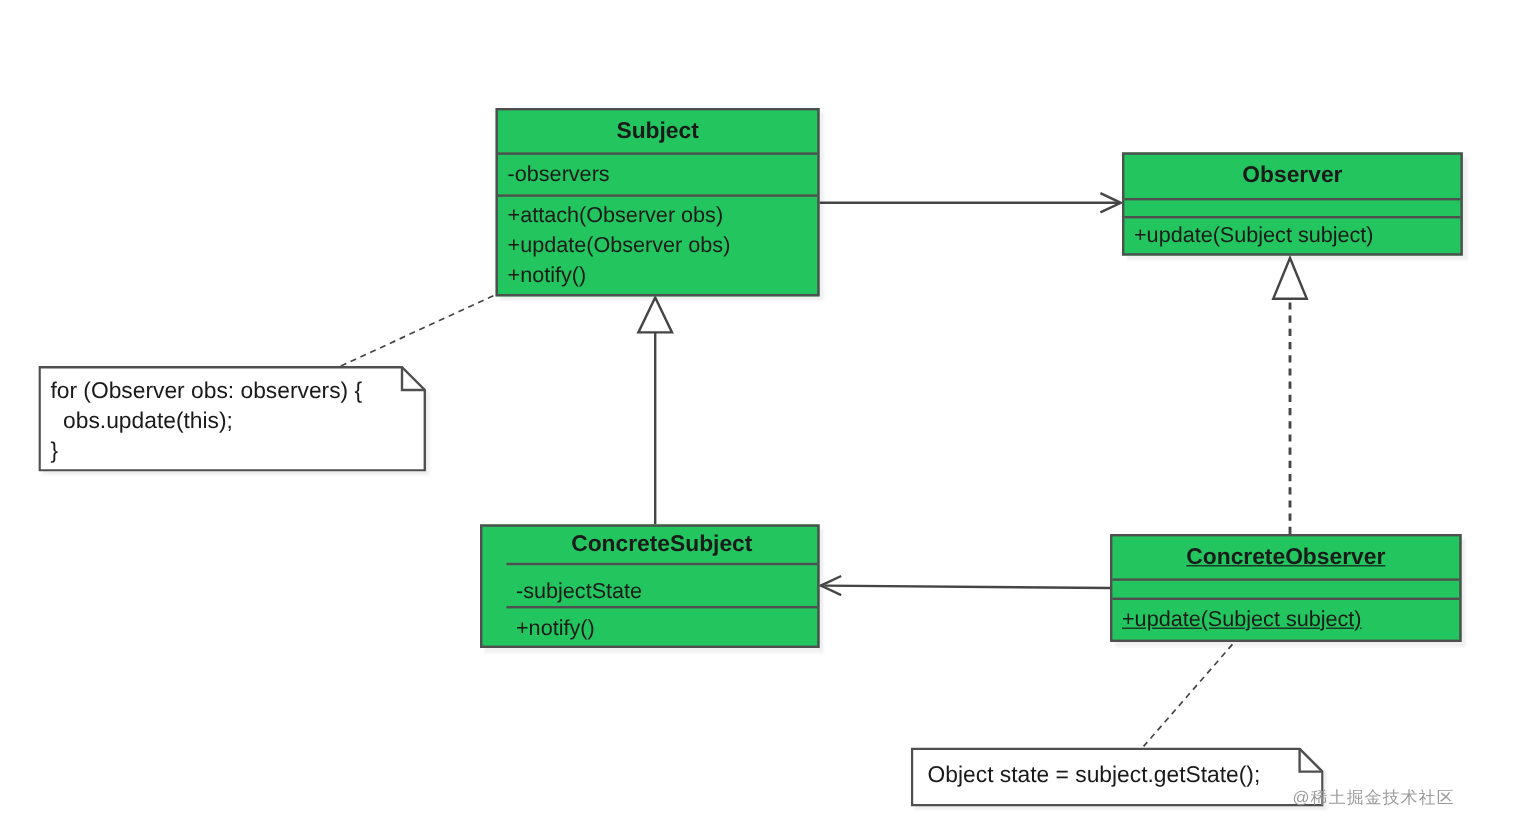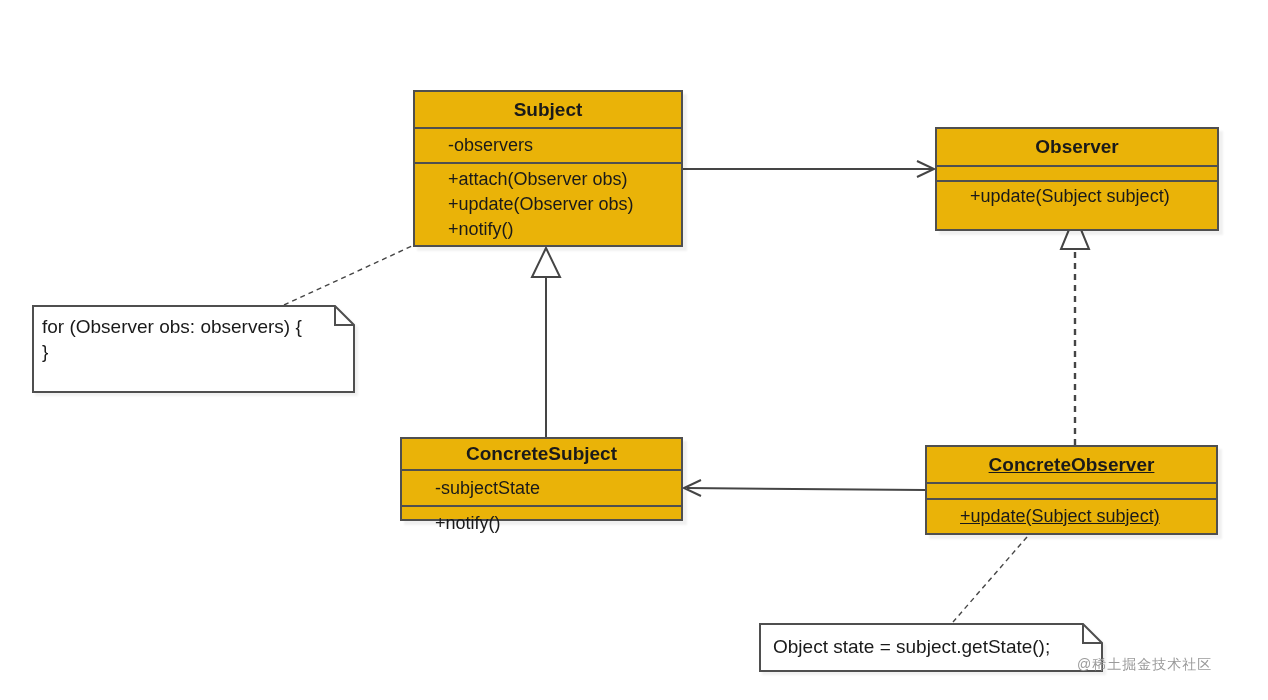--- a/index.html
+++ b/index.html
@@ -3,34 +3,34 @@
 <meta charset="utf-8">
 <style>
   html,body{margin:0;padding:0;}
   body{
     width:1268px;height:700px;position:relative;background:#ffffff;
     font-family:"Liberation Sans","DejaVu Sans",sans-serif;
     overflow:hidden;color:#1a1a1a;
   }
   #connectors{position:absolute;left:0;top:0;width:1268px;height:700px;z-index:0;pointer-events:none;}
   .uml-class{
-    position:absolute;z-index:2;background:#eab308;
+    position:absolute;z-index:2;background:#22c55e;
     border:2px solid #4f4f4f;box-sizing:border-box;
     box-shadow:4px 4px 2px rgba(0,0,0,0.06);
   }
   .uml-title{
     display:flex;align-items:center;justify-content:center;
     font-weight:bold;font-size:19px;box-sizing:border-box;
   }
   .uml-section{
     border-top:2px solid #4f4f4f;box-sizing:border-box;
     display:flex;flex-direction:column;justify-content:center;
   }
   .member{
-    font-size:18px;line-height:25px;padding-left:8px;white-space:pre;margin-left:25px;
+    font-size:18px;line-height:25px;padding-left:8px;white-space:pre;
   }
   .uml-note{position:absolute;z-index:1;filter:drop-shadow(3px 3px 1px rgba(0,0,0,0.06));padding-left:40px;}
   .uml-note svg{position:absolute;left:0;top:0;}
   .note-text{position:absolute;z-index:2;}
   .note-line{font-size:19px;line-height:25px;white-space:pre;}
   #watermark{
     position:absolute;left:1077px;top:656px;z-index:3;
     font-size:14px;color:#9a9a9a;letter-spacing:1px;
   }
 </style>
@@ -68,31 +68,31 @@
   <div class="uml-section" style="height:35px;">
     <div class="member">-observers</div>
   </div>
   <div class="uml-section" style="height:82px;">
     <div class="member">+attach(Observer obs)</div>
     <div class="member">+update(Observer obs)</div>
     <div class="member">+notify()</div>
   </div>
 </div>
 
-<div class="uml-class" style="left:935px;top:127px;width:284px;height:104px;">
+<div class="uml-class" style="left:935px;top:127px;width:284px;height:86px;">
   <div class="uml-title" style="height:36px;">Observer</div>
   <div class="uml-section" style="height:15px;"></div>
   <div class="uml-section" style="height:31px;">
     <div class="member">+update(Subject subject)</div>
   </div>
 </div>
 
-<div class="uml-class" style="left:400px;top:437px;width:283px;height:84px;">
+<div class="uml-class" style="left:400px;top:437px;width:283px;height:103px;padding-left:20px;">
   <div class="uml-title" style="height:30px;">ConcreteSubject</div>
-  <div class="uml-section" style="height:36px;">
+  <div class="uml-section" style="height:36px;justify-content:flex-end;">
     <div class="member">-subjectState</div>
   </div>
   <div class="uml-section" style="height:35px;">
     <div class="member">+notify()</div>
   </div>
 </div>
 
 <div class="uml-class" style="left:925px;top:445px;width:293px;height:90px;text-decoration:underline;">
   <div class="uml-title" style="height:35px;">ConcreteObserver</div>
   <div class="uml-section" style="height:16px;"></div>
@@ -101,20 +101,21 @@
   </div>
 </div>
 
 <div class="uml-note" style="left:32px;top:305px;width:323px;height:88px;">
   <svg width="323" height="88" viewBox="0 0 323 88">
     <path d="M303,1 L1,1 L1,87 L322,87 L322,20 Z" fill="#ffffff" stroke="#4f4f4f" stroke-width="2"></path>
     <path d="M303,1 L303,20 L322,20" fill="none" stroke="#4f4f4f" stroke-width="2"></path>
   </svg>
   <div class="note-text" style="left:10px;top:9px;">
     <div class="note-line">for (Observer obs: observers) {</div>
+    <div class="note-line">  obs.update(this);</div>
     <div class="note-line">}</div>
   </div>
 </div>
 
 <div class="uml-note" style="left:759px;top:623px;width:344px;height:49px;">
   <svg width="344" height="49" viewBox="0 0 344 49">
     <path d="M324,1 L1,1 L1,48 L343,48 L343,20 Z" fill="#ffffff" stroke="#4f4f4f" stroke-width="2"></path>
     <path d="M324,1 L324,20 L343,20" fill="none" stroke="#4f4f4f" stroke-width="2"></path>
   </svg>
   <div class="note-text" style="left:14px;top:11px;">

